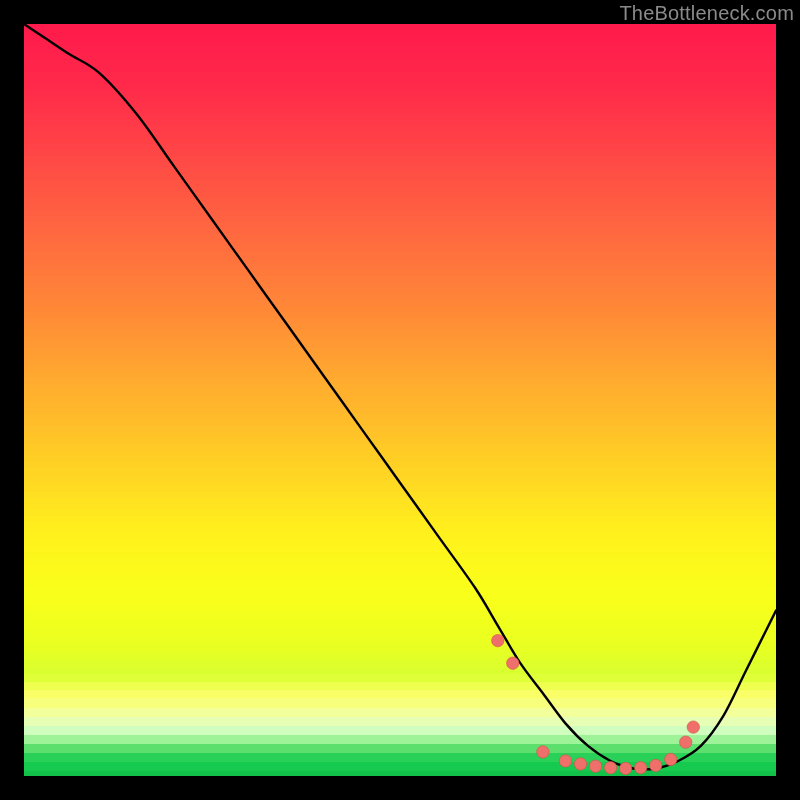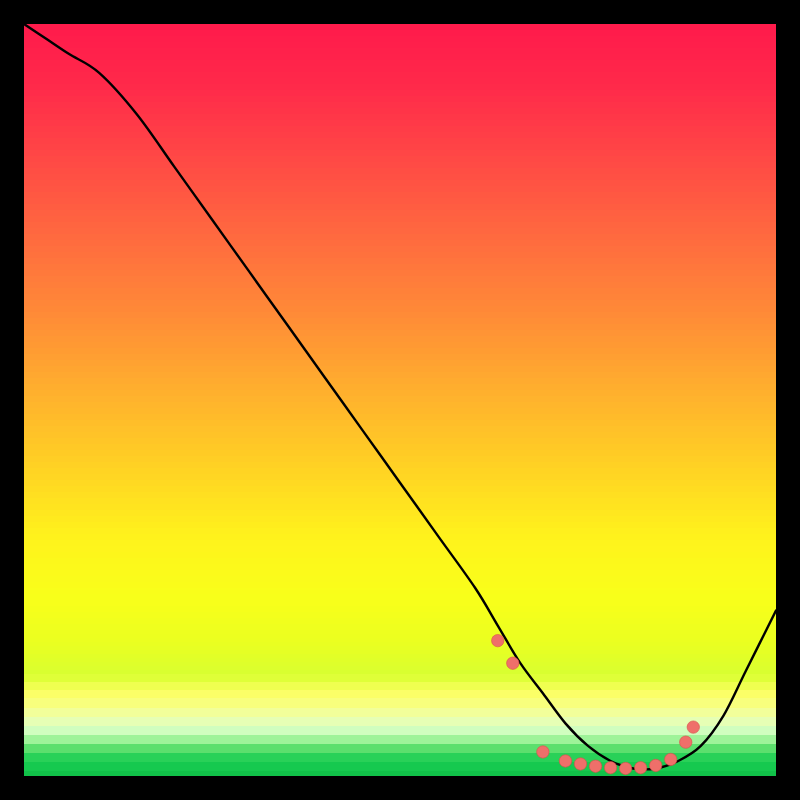--- a/index.html
+++ b/index.html
@@ -202,13 +202,14 @@
         <circle cx="571.52" cy="742.22" r="6.2" fill="#ef6f6a" stroke="#d94f4a" stroke-width="0.6"></circle>
         <circle cx="586.56" cy="743.73" r="6.2" fill="#ef6f6a" stroke="#d94f4a" stroke-width="0.6"></circle>
         <circle cx="601.60" cy="744.48" r="6.2" fill="#ef6f6a" stroke="#d94f4a" stroke-width="0.6"></circle>
         <circle cx="616.64" cy="743.73" r="6.2" fill="#ef6f6a" stroke="#d94f4a" stroke-width="0.6"></circle>
         <circle cx="631.68" cy="741.47" r="6.2" fill="#ef6f6a" stroke="#d94f4a" stroke-width="0.6"></circle>
         <circle cx="646.72" cy="735.46" r="6.2" fill="#ef6f6a" stroke="#d94f4a" stroke-width="0.6"></circle>
         <circle cx="661.76" cy="718.16" r="6.2" fill="#ef6f6a" stroke="#d94f4a" stroke-width="0.6"></circle>
         <circle cx="669.28" cy="703.12" r="6.2" fill="#ef6f6a" stroke="#d94f4a" stroke-width="0.6"></circle>
       </svg>
   </div>
+  <div class="watermark">TheBottleneck.com</div>
 </div>
 
 </body></html>

